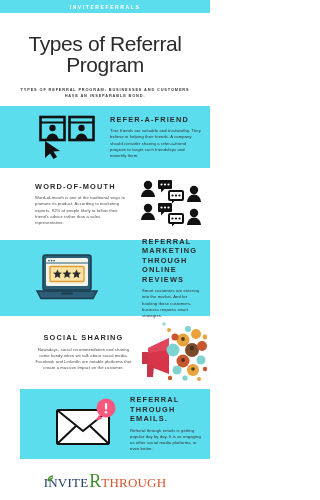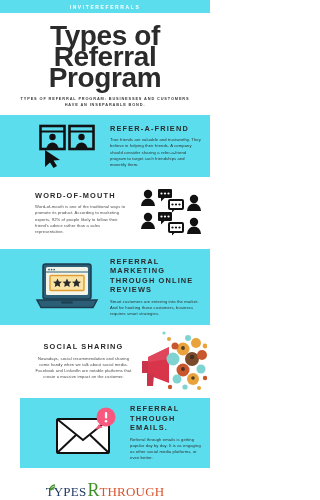--- a/index.html
+++ b/index.html
@@ -16,22 +16,22 @@
     height:13px;background:#5BDDEE;
     display:flex;align-items:center;justify-content:center;
   }
   .topbar .brand{
     font-size:5px;letter-spacing:1.6px;color:#ffffff;font-weight:700;
   }
 
   
   .titleblock{background:#ffffff;padding:8px 10px 7px 10px;}
   .titleblock h1{
-    margin:4px;text-align:center;color:#2b2b2b;
-    font-size:28px;line-height:21px;font-weight:700;letter-spacing:-0.4px;
+    margin:12px;text-align:center;color:#2b2b2b;
+    font-size:21px;line-height:21px;font-weight:400;letter-spacing:-0.4px;
   }
   .titleblock .sub{
     margin:8px auto 0 auto;text-align:center;color:#3a3a3a;
     font-size:3.9px;line-height:6px;letter-spacing:0.85px;font-weight:700;
     max-width:178px;text-transform:uppercase;
   }
 
   
   .section{display:flex;align-items:center;box-sizing:border-box;padding-left:24px;}
   .sec-cyan{background:#5BDDEE;}
@@ -153,21 +153,21 @@
           <rect x="30" y="35" width="14" height="9" rx="1" fill="none" stroke="#111" stroke-width="2"></rect>
           <path d="M33 44 l0 3.5 l3.5 -3.5 z" fill="#111"></path>
           <circle cx="33.5" cy="39.5" r="1.1" fill="#111"></circle>
             <circle cx="37" cy="39.5" r="1.1" fill="#111"></circle>
             <circle cx="40.5" cy="39.5" r="1.1" fill="#111"></circle>
         </g>
       </svg>
     </div>
   </div>
 
-  <div class="section sec-cyan" style="height:76px;">
+  <div class="section sec-cyan" style="height:76px;gap:32px;">
     <div class="icon-cell">
       <svg class="ico" width="64" height="50" viewBox="0 0 64 50">
 
         <rect x="8" y="2" width="48" height="35" rx="2.5" fill="#2C5F77" stroke="#1b3d4d" stroke-width="1.5"></rect>
         <rect x="11" y="5" width="42" height="28" rx="1.5" fill="#F3F4E8"></rect>
         <circle cx="14" cy="7.6" r="0.85" fill="#2C5F77"></circle>
         <circle cx="16.6" cy="7.6" r="0.85" fill="#2C5F77"></circle>
         <circle cx="19.2" cy="7.6" r="0.85" fill="#2C5F77"></circle>
         <line x1="11" y1="10" x2="53" y2="10" stroke="#2C5F77" stroke-width="1"></line>
 
@@ -248,21 +248,21 @@
       </svg>
     </div>
     <div class="text-cell">
       <div class="sec-title">REFERRAL THROUGH EMAILS.</div>
       <p class="sec-body">Referral through emails is getting popular day by day. It is as engaging as other social media platforms, or even better.</p>
     </div>
   </div>
 
   <div class="footer">
     <div class="logo">
-      <span class="l-invite">TYPES</span>
+      <span class="l-invite">INVITE</span>
       <span class="l-r">R</span>
       <svg class="wifi" width="12" height="9" viewBox="0 0 12 9">
         <path d="M1 8 a5 5 0 0 1 5 -5" fill="none" stroke="#3F8F29" stroke-width="1.3"></path>
         <path d="M3 8 a3.2 3.2 0 0 1 3.2 -3.2" fill="none" stroke="#3F8F29" stroke-width="1.2"></path>
         <circle cx="2" cy="7.6" r="1" fill="#3F8F29"></circle>
       </svg>
       <span class="l-eferrals">THROUGH</span>
     </div>
   </div>
 

